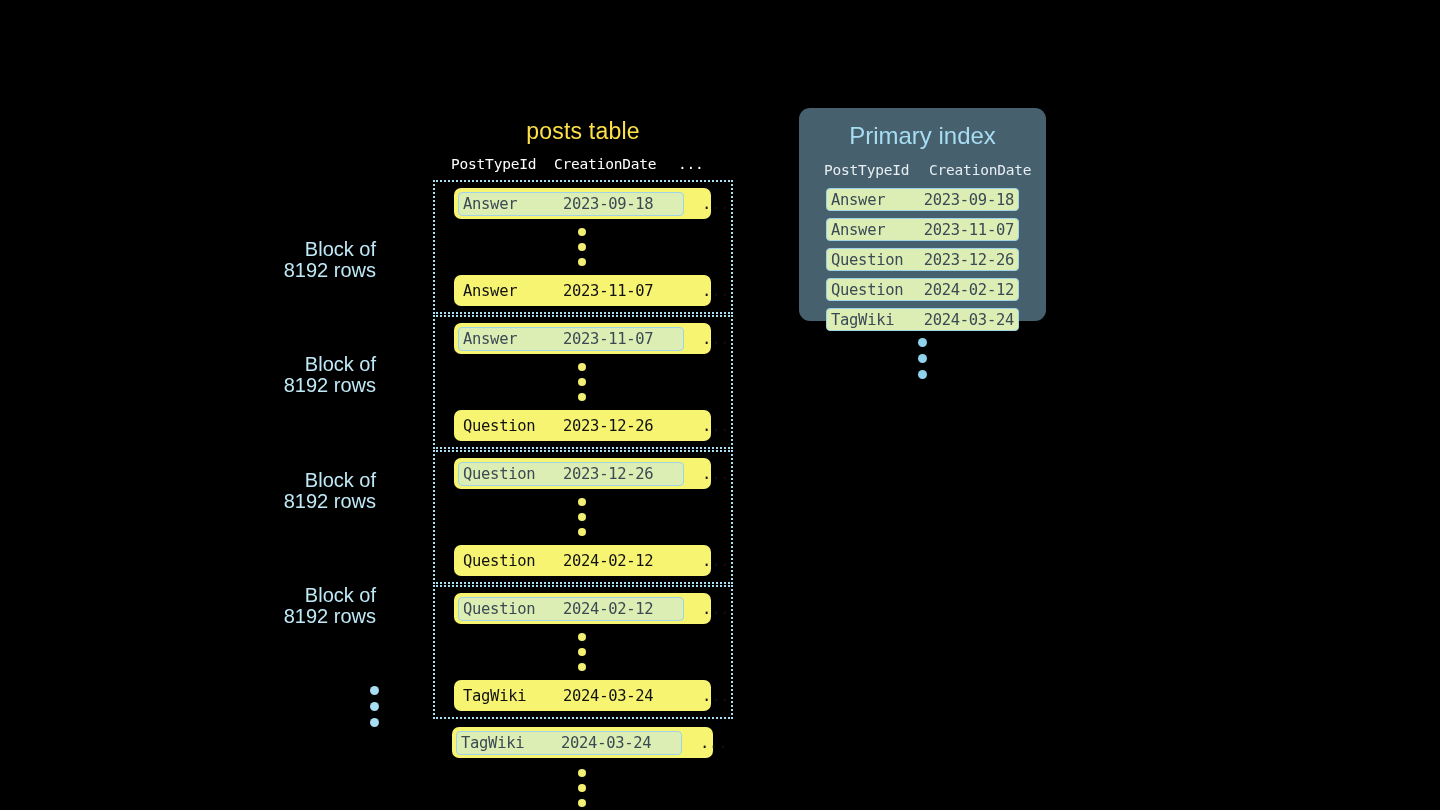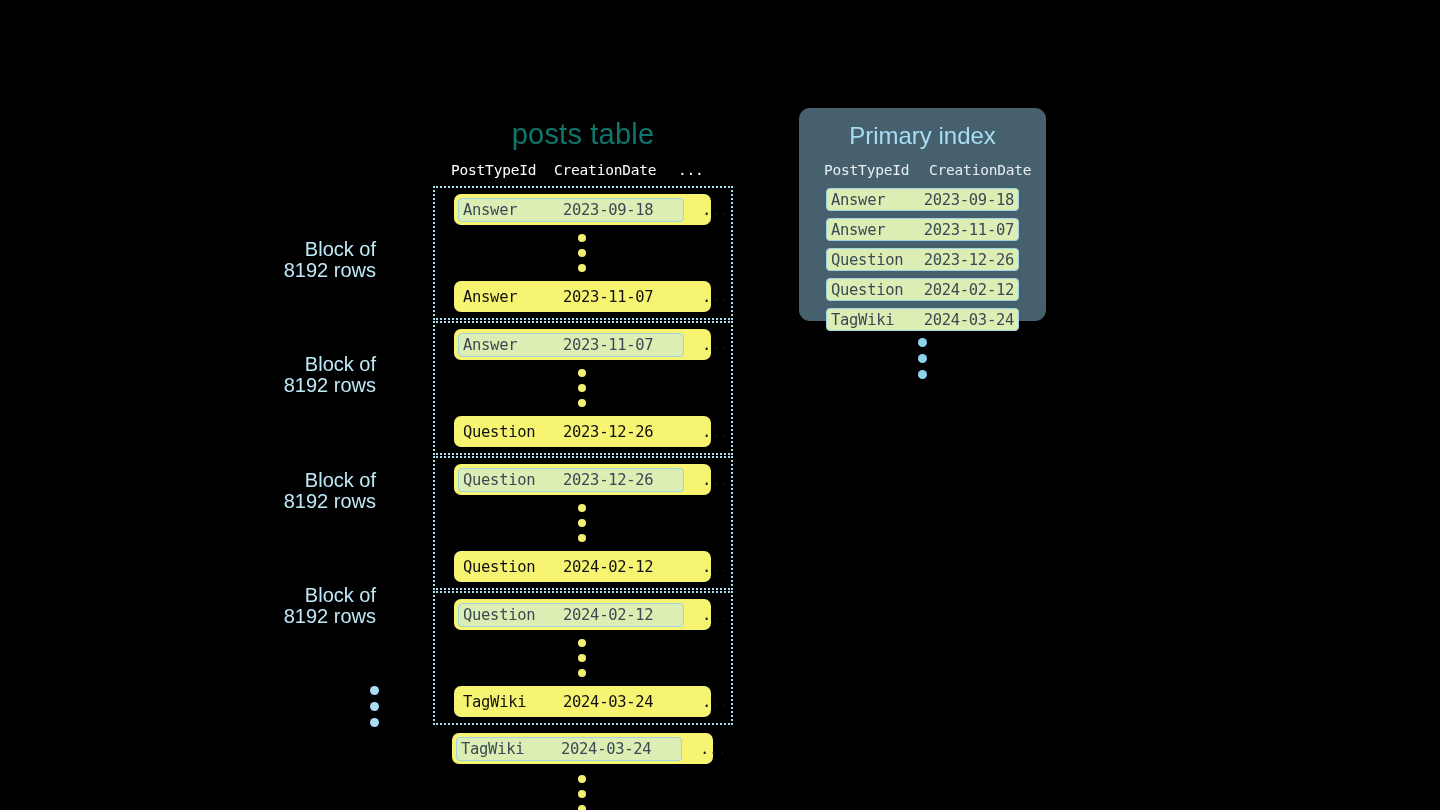--- a/index.html
+++ b/index.html
@@ -18,22 +18,22 @@
 
   
   #posts-table-section {
     position: absolute;
     left: 433px;
     top: 118px;
     width: 300px;
   }
 
   #posts-table-title {
-    font-size: 29px;
-    color: #0f766e;
+    font-size: 23px;
+    color: #fde047;
     text-align: center;
     letter-spacing: 0.2px;
     margin-bottom: 11px;
     white-space: nowrap;
   }
 
   .col-headers {
     display: flex;
     font-family: "DejaVu Sans Mono", monospace;
     font-size: 14.5px;

